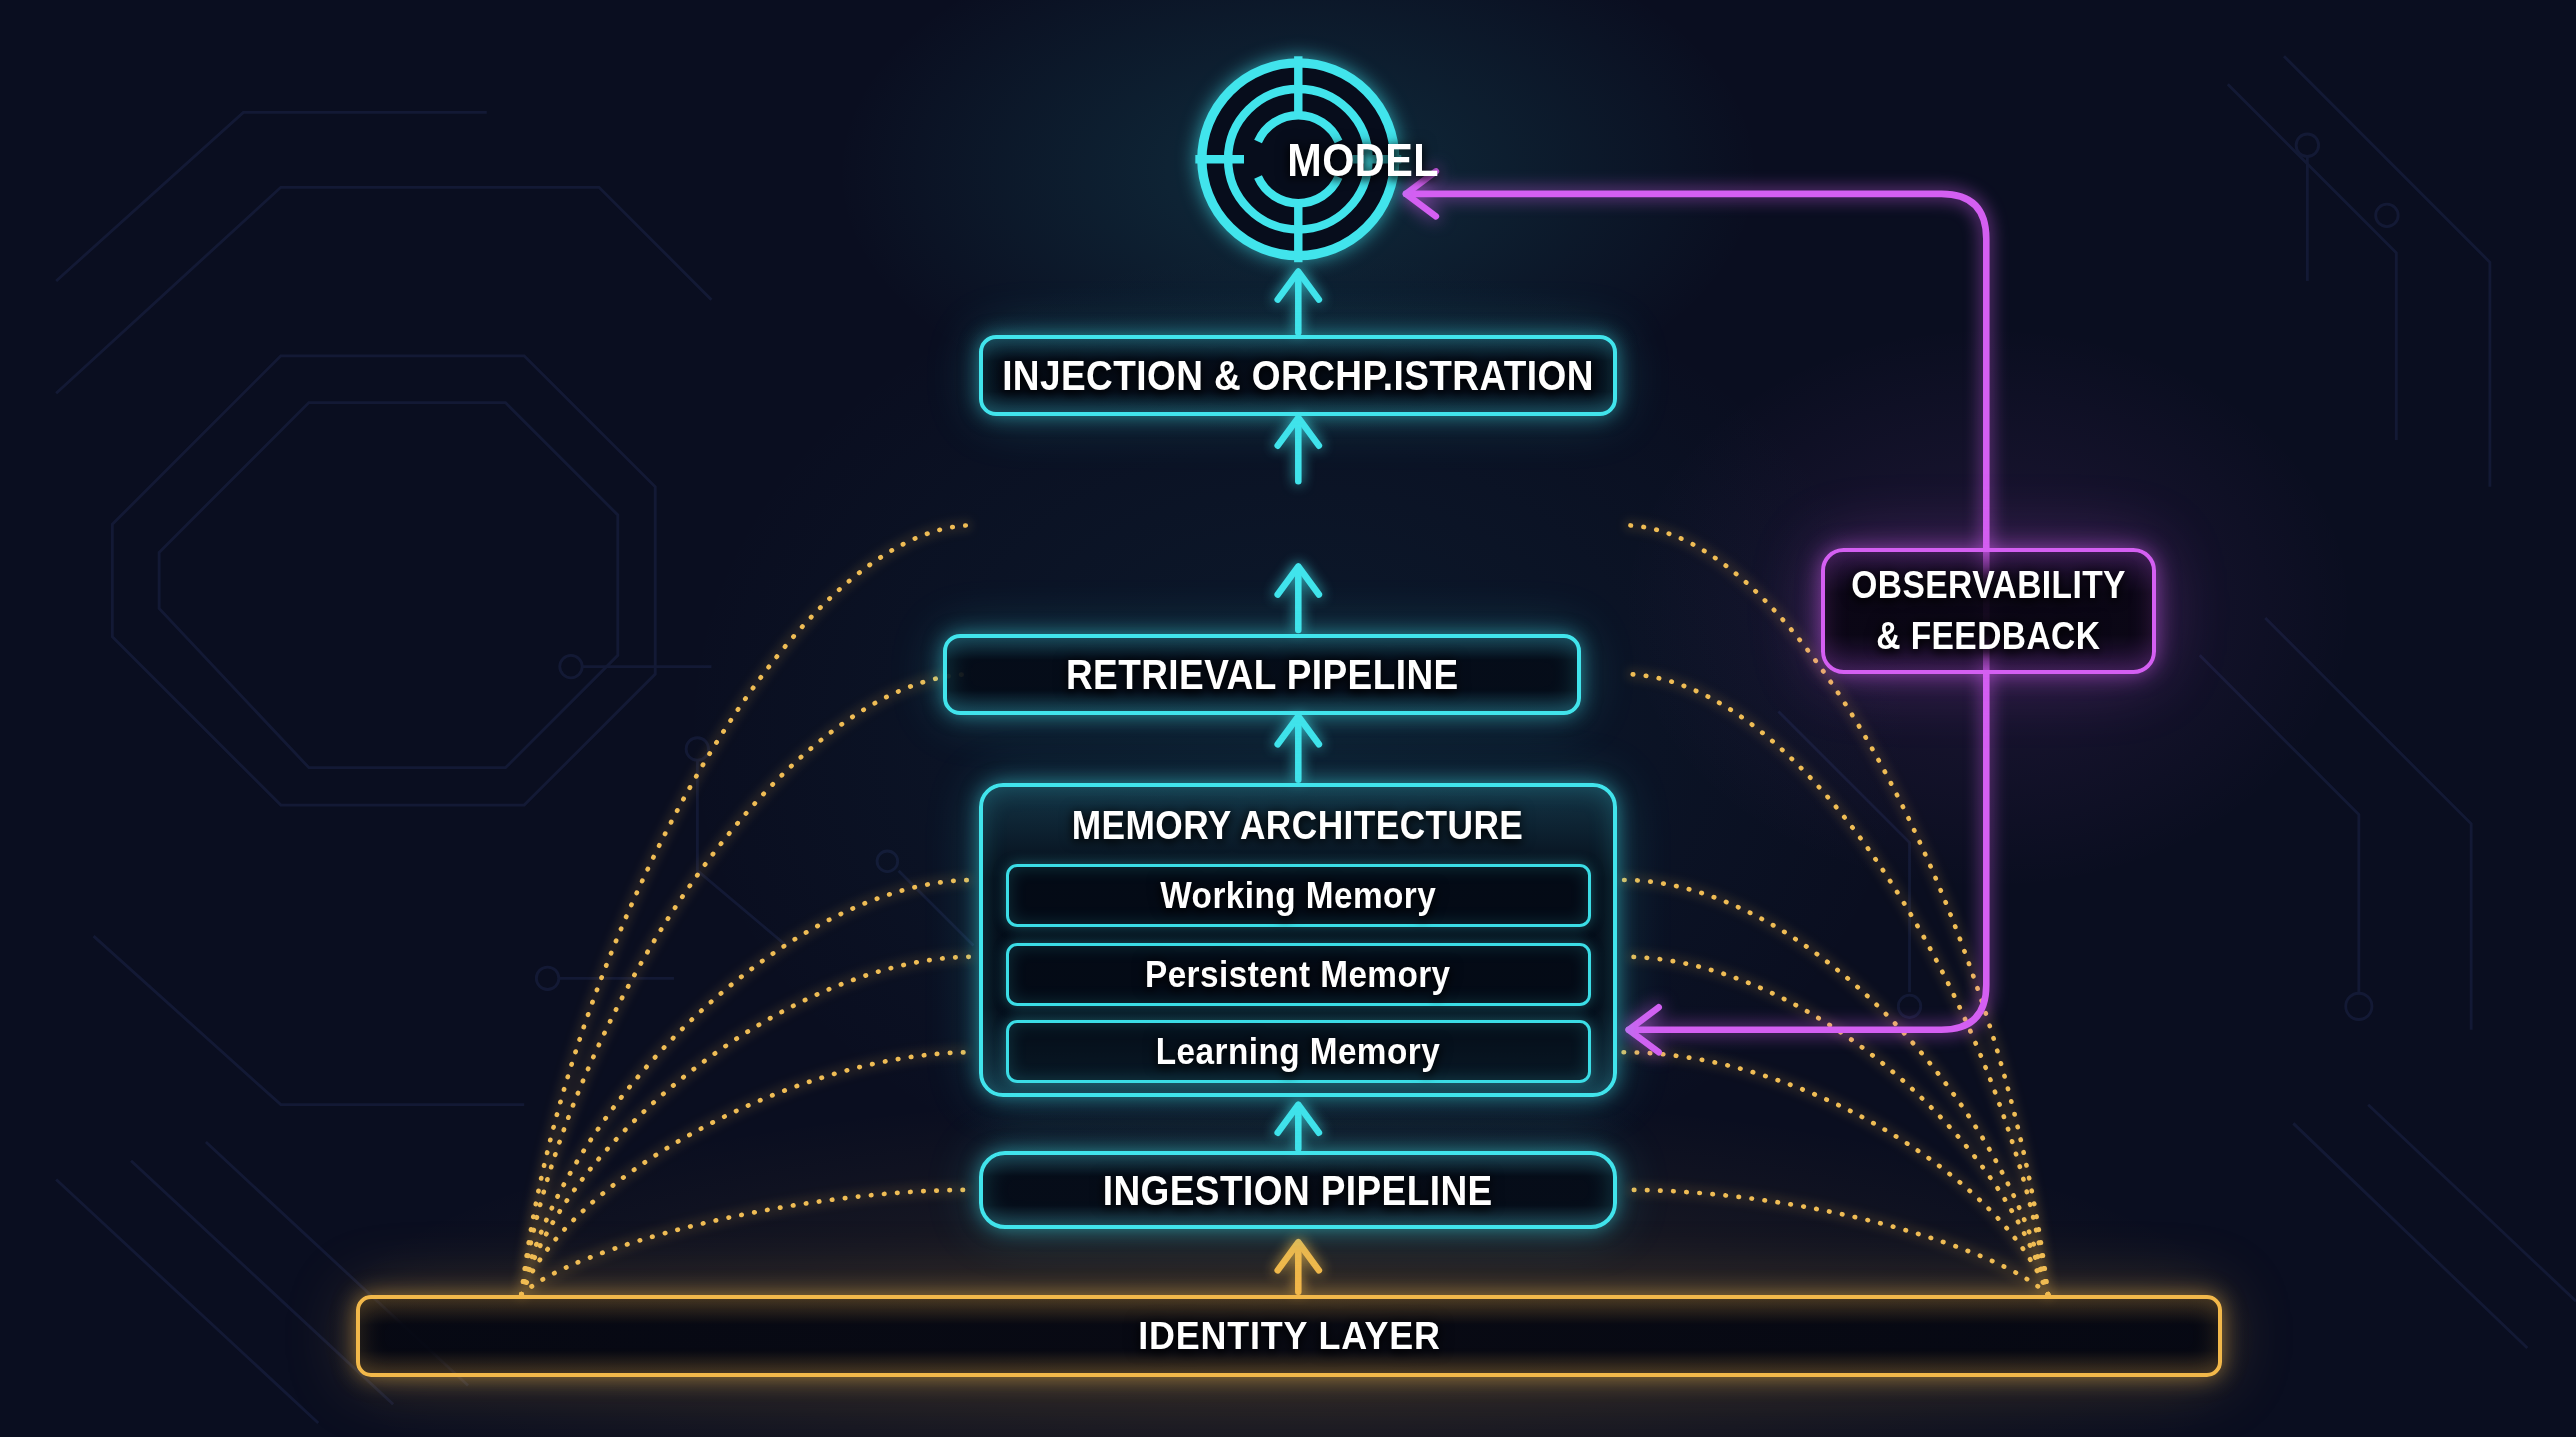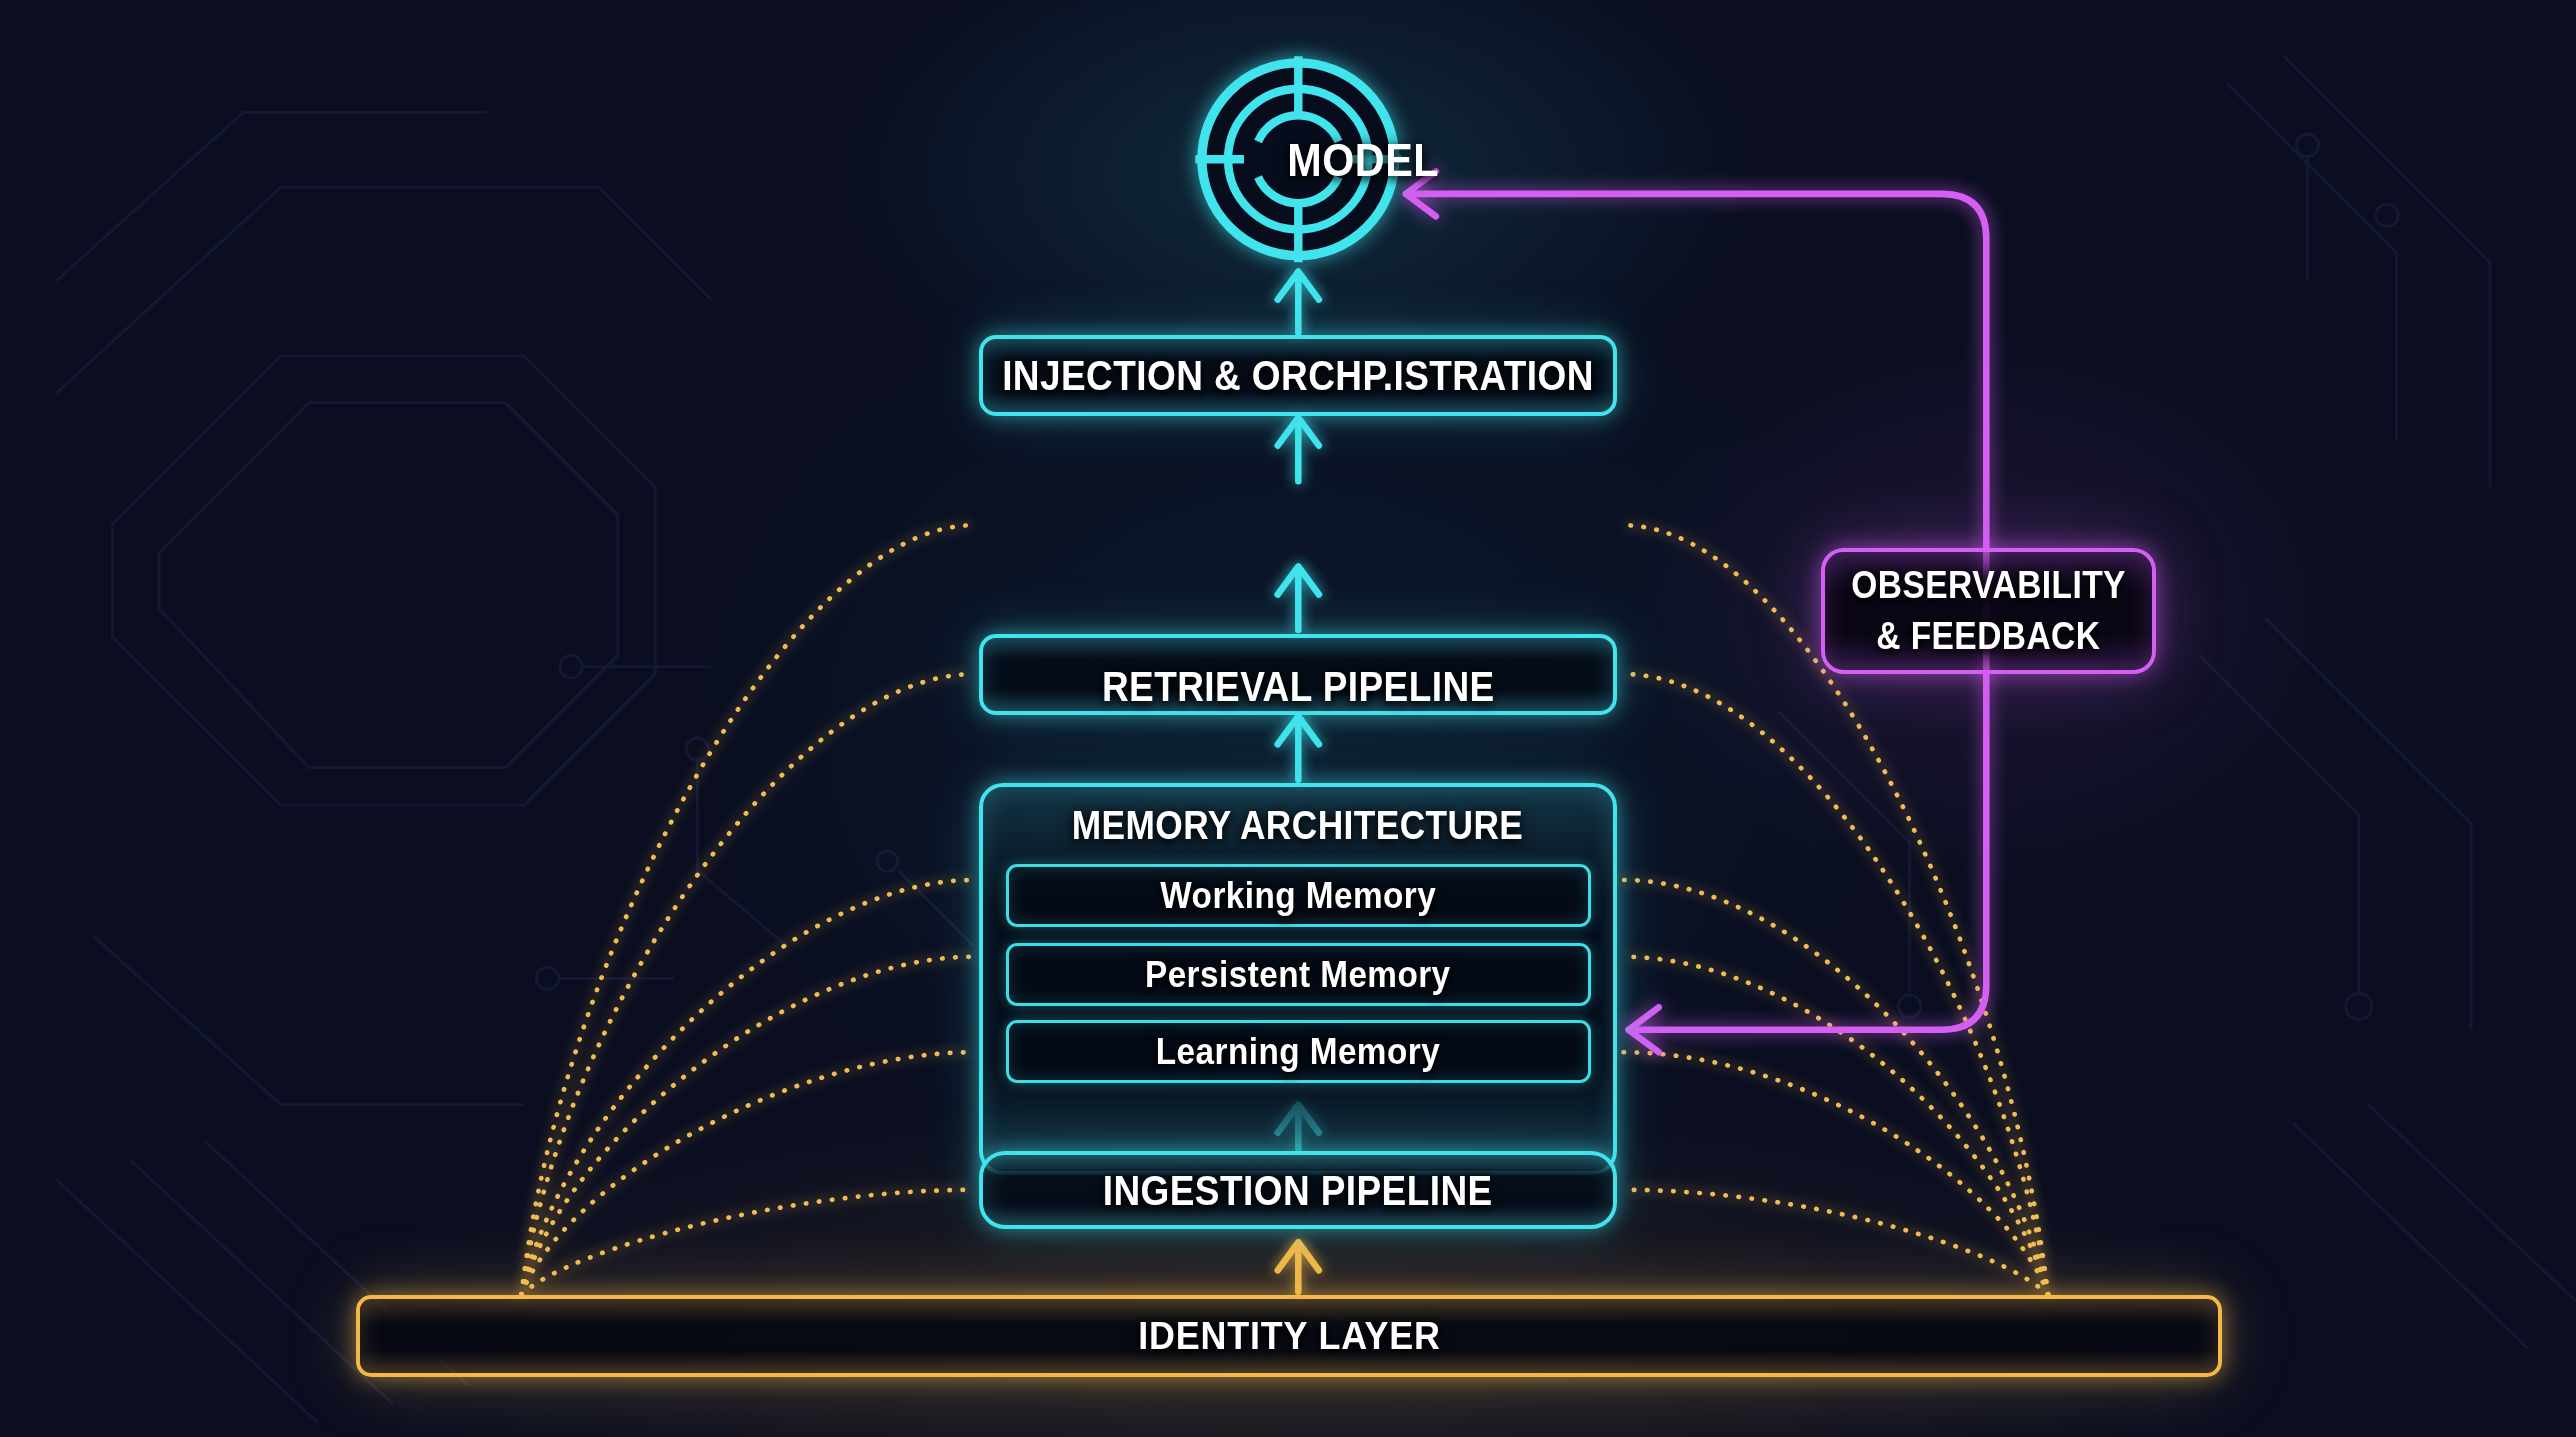--- a/index.html
+++ b/index.html
@@ -177,25 +177,25 @@
   </svg>
   <div class="model-label-box">
     <span class="label model-label">MODEL</span>
   </div>
 
   <div class="node" style="left:979px;top:335px;width:638px;height:81px;">
     <span class="label label-lg">INJECTION &amp; ORCHP.ISTRATION</span>
   </div>
 
 
-  <div class="node" style="left:979px;top:634px;width:638px;height:81px;align-items:flex-end;">
+  <div class="node" style="left:943px;top:634px;width:638px;height:81px;">
     <span class="label label-lg">RETRIEVAL PIPELINE</span>
   </div>
 
-  <div class="node memory" style="left:979px;top:783px;width:638px;height:392px;">
+  <div class="node memory" style="left:979px;top:783px;width:638px;height:314px;">
     <span class="label label-md memory-title">MEMORY ARCHITECTURE</span>
     <div class="memory-row" style="top:77px;">
       <span class="label row-label">Working Memory</span>
     </div>
     <div class="memory-row" style="top:156px;">
       <span class="label row-label">Persistent Memory</span>
     </div>
     <div class="memory-row" style="top:233px;">
       <span class="label row-label">Learning Memory</span>
     </div>

